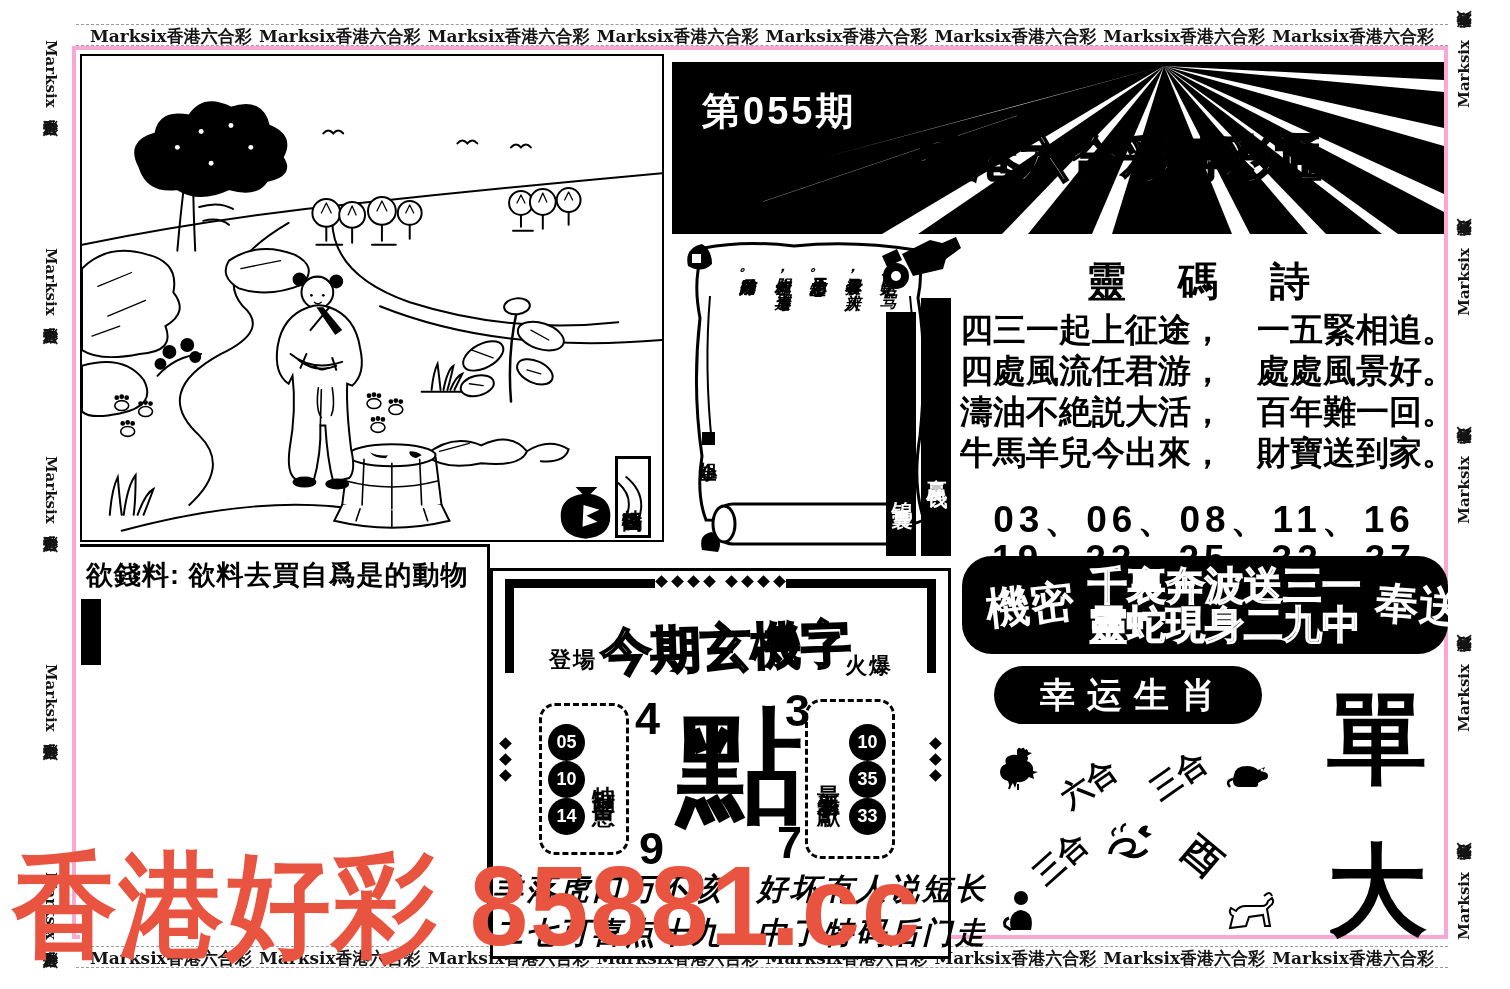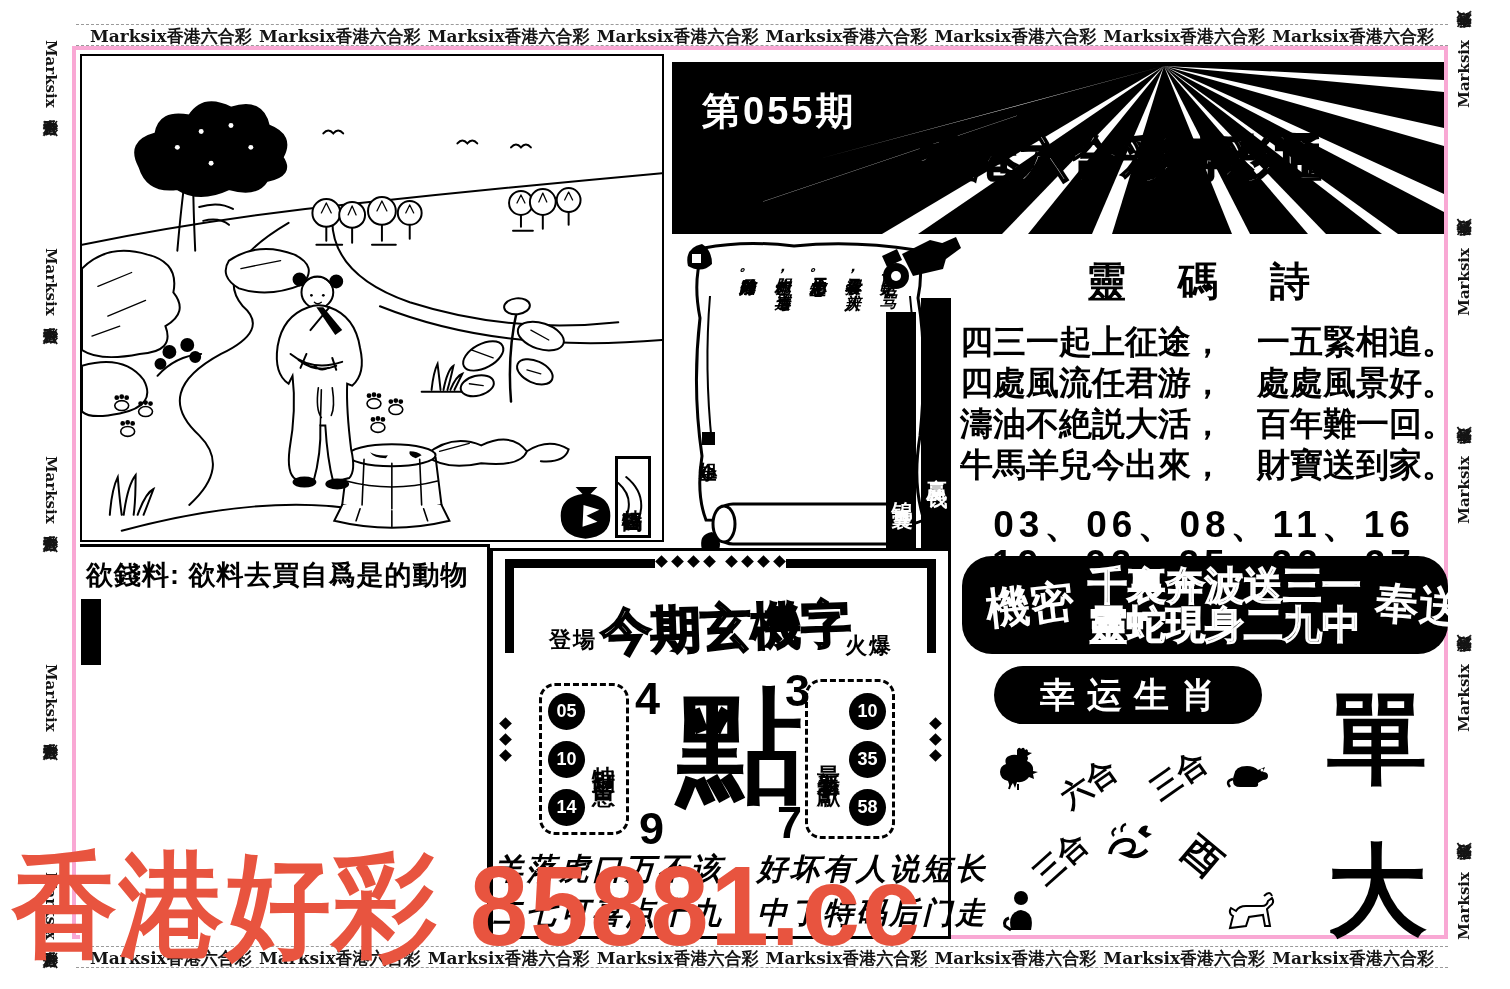--- a/index.html
+++ b/index.html
@@ -52,22 +52,22 @@
     writing-mode:vertical-rl;font-weight:900;font-size:21px;letter-spacing:8px;
     text-align:left;display:flex;justify-content:center}
   .bar1{left:35px;top:0;height:258px;padding-top:88px}
   .bar2{left:0;top:14px;height:244px;padding-top:116px}
   
   .poem{position:absolute;left:884px;top:204px;width:488px;text-align:center}
   .poem-title{font-family:"DejaVu Serif",serif;font-weight:900;font-size:40px;
     letter-spacing:52px;margin-left:40px;white-space:nowrap}
   .poem-line{font-family:"DejaVu Serif",serif;font-weight:900;font-size:33px;
     line-height:41px;white-space:nowrap}
-  .poem-lines{margin-top:12px}
-  .poem-nums{margin-top:20px;font-weight:900;font-size:37px;line-height:39px;
+  .poem-lines{}
+  .poem-nums{margin-top:27px;font-weight:900;font-size:37px;line-height:39px;
     letter-spacing:5px;white-space:nowrap}
   
   .secret{position:absolute;left:886px;top:506px;width:486px;height:98px;
     background:#000;border-radius:30px;display:flex;align-items:center;
     padding:0 24px;gap:14px}
   .secret .side{color:#fff;font-family:"DejaVu Serif",serif;font-weight:900;
     font-size:44px;white-space:nowrap}
   .secret .side.l{transform:rotate(-6deg)}
   .secret .side.r{transform:rotate(4deg)}
   .secret .mid{flex:1;text-align:center}
@@ -89,39 +89,39 @@
     font-family:"DejaVu Serif",serif;font-weight:900;font-size:38px}
   .bigchar{position:absolute;left:1226px;width:150px;text-align:center;
     font-family:"DejaVu Serif",serif;font-weight:900;font-size:100px;line-height:1}
   
   .wants{position:absolute;left:4px;top:494px;width:410px;height:395px;
     border-top:3px solid #000;border-right:3px solid #000;background:#fff}
   .wants h2{font-size:27px;font-weight:900;letter-spacing:1px;padding:10px 4px 0 6px;
     white-space:nowrap}
   .wants .block{position:absolute;left:1px;top:52px;width:20px;height:66px;background:#000}
   
-  .mystery{position:absolute;left:414px;top:498px;width:461px;height:391px;
+  .mystery{position:absolute;left:414px;top:518px;width:461px;height:391px;
     border:3px solid #000;background:#fff}
   .br{position:absolute;width:150px;height:94px}
   .br.tl{left:12px;top:8px;border-left:9px solid #000;border-top:9px solid #000}
   .br.tr{right:12px;top:8px;border-right:9px solid #000;border-top:9px solid #000}
   .orn{position:absolute;display:flex;gap:7px}
   .orn .d{width:9px;height:9px;background:#000;transform:rotate(45deg)}
   .orn.col{flex-direction:column}
   .tag{position:absolute;font-weight:900;font-size:22px;letter-spacing:2px}
   .mys-title{position:absolute;left:108px;top:44px;width:250px;text-align:center;
     font-family:"DejaVu Serif",serif;font-weight:900;font-size:50px;white-space:nowrap;
     transform:rotate(-2deg)}
   .cnum{position:absolute;font-weight:700;font-size:45px}
   .bigdot{position:absolute;left:172px;top:116px;width:150px;height:160px;
     display:flex;align-items:center;justify-content:center;
     font-family:"DejaVu Serif",serif;font-weight:900;font-size:126px}
   .dashbox{position:absolute;width:90px;border:3px dashed #000;border-radius:16px;
     display:flex;align-items:center;justify-content:space-evenly;padding:8px 2px}
-  .dashbox .circles{display:flex;flex-direction:column;gap:11px}
+  .dashbox .circles{display:flex;flex-direction:column;gap:0}
   .ncirc{width:37px;height:37px;border-radius:50%;background:#000;color:#fff;
     display:flex;align-items:center;justify-content:center;font-weight:900;font-size:18px}
   .vlabel{writing-mode:vertical-rl;font-weight:900;font-size:23px;letter-spacing:6px;
     font-family:"DejaVu Serif",serif}
   .mline{position:absolute;width:100%;text-align:left;
     font-family:"DejaVu Serif",serif;font-style:italic;font-weight:900;font-size:30px;
     letter-spacing:3px;white-space:nowrap}
   
   .watermark{position:absolute;left:12px;top:830px;font-size:114px;font-weight:900;
     letter-spacing:2px;white-space:nowrap;z-index:40;transform:scaleX(.92);
@@ -473,21 +473,21 @@
         <div class="ncirc">10</div>
         <div class="ncirc">14</div>
       </div>
       <div class="vlabel">特別留意</div>
     </div>
     <div class="dashbox" style="left:312px;top:128px;height:160px">
       <div class="vlabel">最新奉獻</div>
       <div class="circles">
         <div class="ncirc">10</div>
         <div class="ncirc">35</div>
-        <div class="ncirc">58</div>
+        <div class="ncirc">33</div>
       </div>
     </div>
 
     <div class="mline" style="top:298px">羊落虎口万不该　好坏有人说短长</div>
     <div class="mline" style="top:342px">二七可喜点十九　中了特码后门走</div>
   </div>
 </div>
 
 <div class="watermark" style="color: rgb(232, 84, 63);">香港好彩 85881.cc</div>
 

